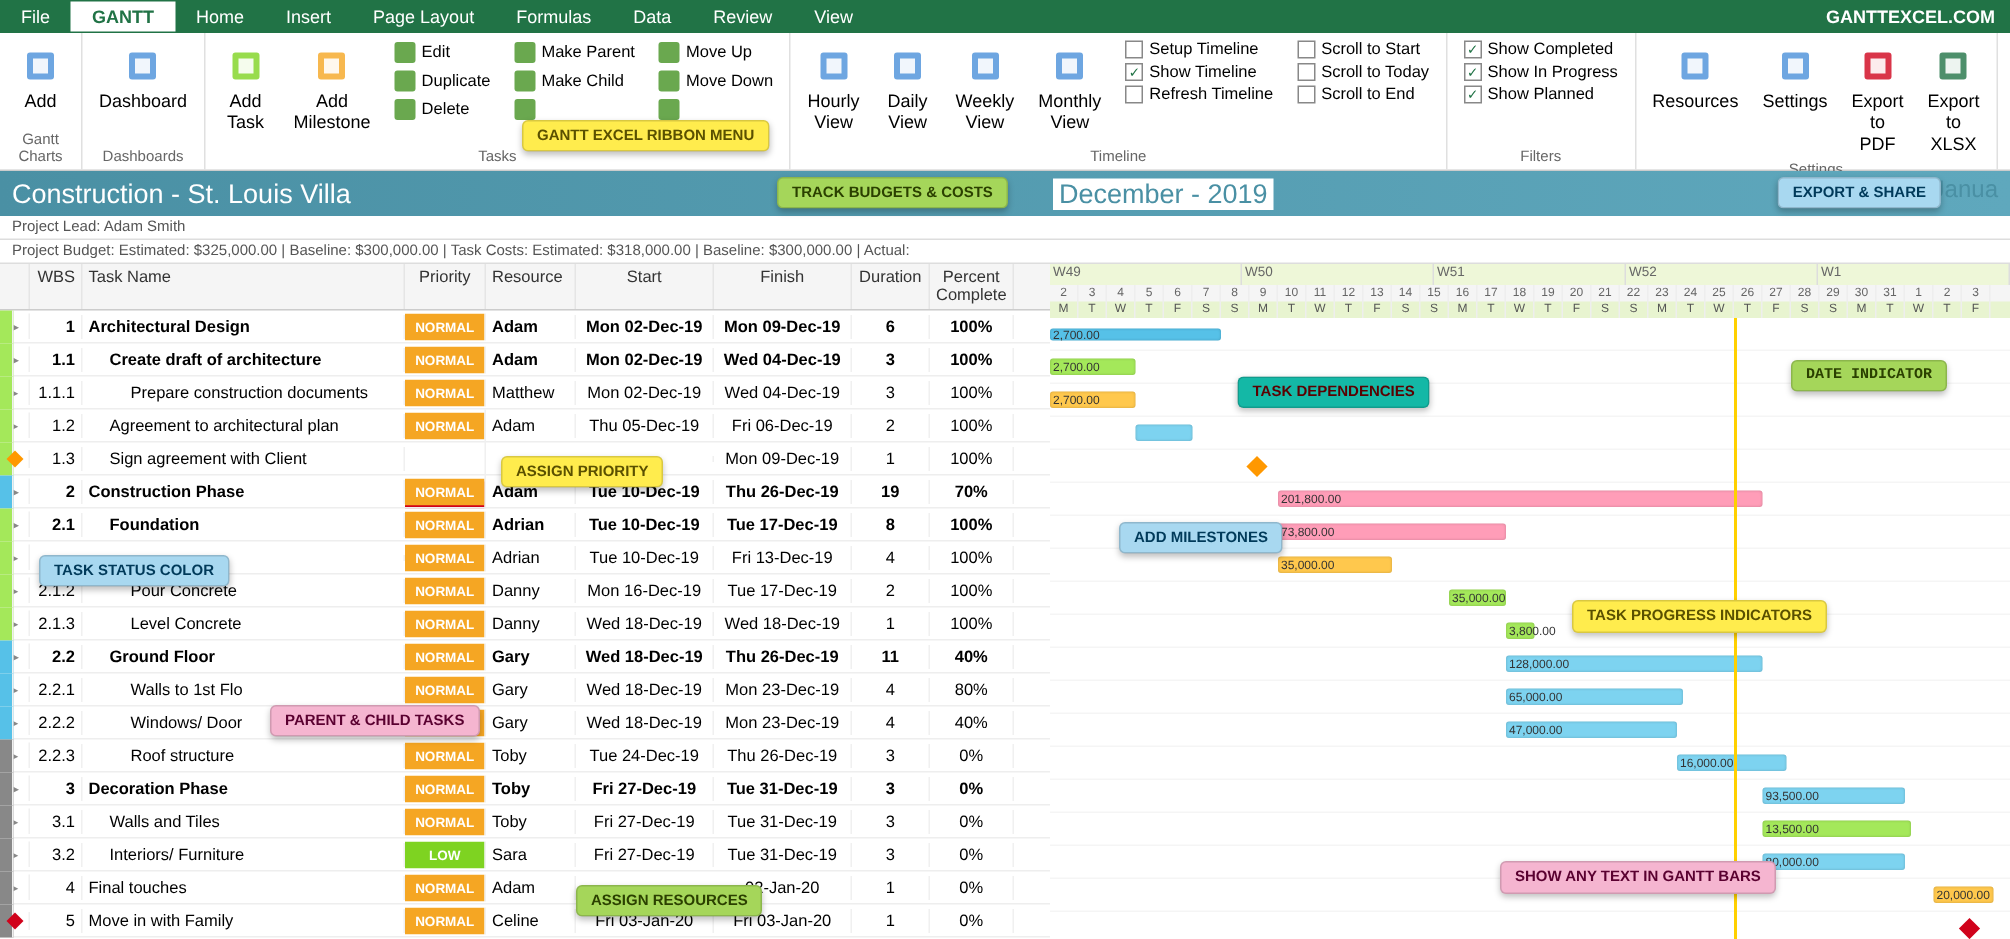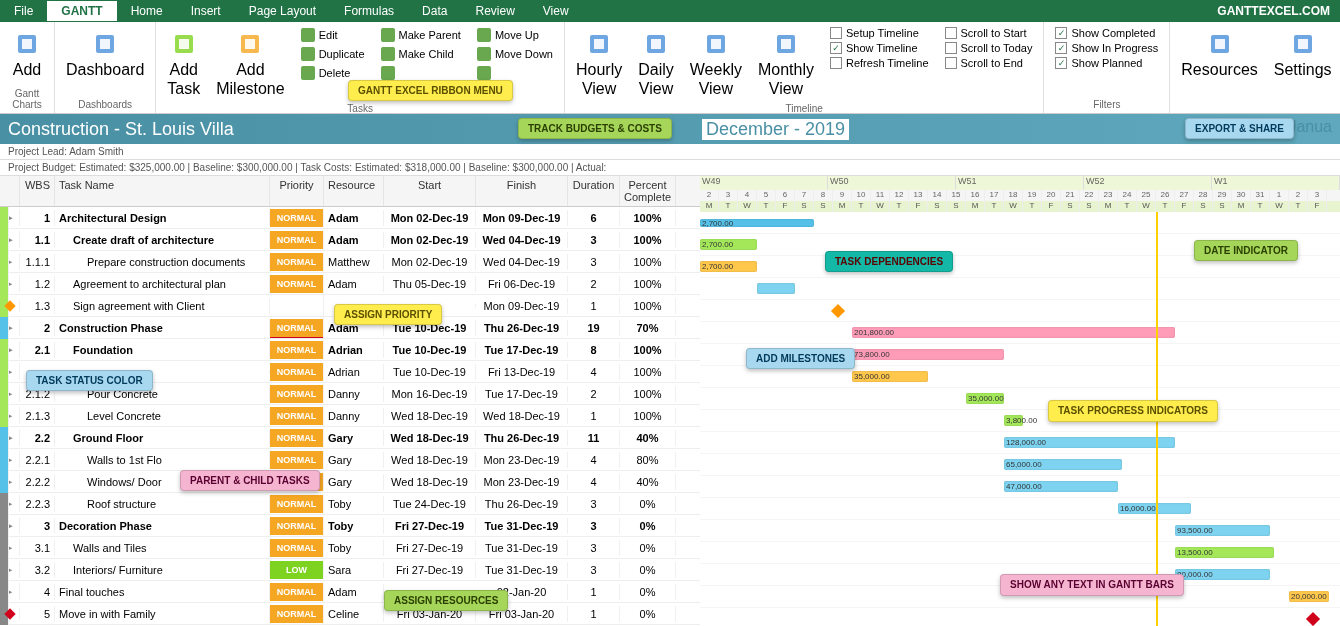--- a/index.html
+++ b/index.html
@@ -5,21 +5,21 @@
 * { margin: 0; padding: 0; box-sizing: border-box; font-family: 'Segoe UI', Tahoma, sans-serif; }
 body { width: 1340px; height: 626px; overflow: hidden; background: #fff; font-size: 11px; }
 .menubar { background: #217346; height: 22px; display: flex; align-items: center; color: #fff; }
 .menubar-item { padding: 3px 14px; cursor: pointer; font-size: 12px; }
 .menubar-item.active { background: #fff; color: #217346; font-weight: bold; }
 .brand { margin-left: auto; margin-right: 10px; color: #fff; font-weight: bold; font-size: 12px; }
 .ribbon { display: flex; background: #fff; border-bottom: 1px solid #ccc; height: 92px; }
 .ribbon-group { border-right: 1px solid #e0e0e0; display: flex; flex-direction: column; padding: 2px 5px; justify-content: space-between; }
 .ribbon-label { text-align: center; font-size: 10px; color: #666; padding: 1px 0; }
 .ribbon-buttons { display: flex; gap: 4px; flex: 1; align-items: flex-start; }
-.ribbon-bigbtn { display: flex; flex-direction: column; align-items: center; padding: 4px 6px; cursor: pointer; text-align: center; font-size: 16px; line-height: 1.2; }
+.ribbon-bigbtn { display: flex; flex-direction: column; align-items: center; padding: 4px 6px; cursor: pointer; text-align: center; font-size: 12px; line-height: 1.2; }
 .ribbon-bigbtn .icon { width: 32px; height: 32px; display: flex; align-items: center; justify-content: center; font-size: 20px; }
 .ribbon-list { display: flex; flex-direction: column; gap: 1px; padding: 2px; }
 .ribbon-smallbtn { display: flex; align-items: center; gap: 4px; padding: 2px 4px; cursor: pointer; font-size: 11px; white-space: nowrap; }
 .ribbon-check { display: flex; align-items: center; gap: 4px; padding: 1px 4px; font-size: 11px; white-space: nowrap; }
 .checkbox { width: 12px; height: 12px; border: 1px solid #888; display: inline-flex; align-items: center; justify-content: center; font-size: 9px; color: #217346; }
 .ribbon-callout { position: absolute; top: 78px; left: 350px; background: #ffeb00; border: 1px solid #c0b000; padding: 3px 8px; font-size: 10px; font-weight: bold; border-radius: 3px; box-shadow: 0 1px 3px rgba(0,0,0,0.2); }
 .title-row { display: flex; align-items: center; height: 30px; background: linear-gradient(to right, #4a90a4, #5fa8bd); position: relative; }
 .project-title { color: #fff; font-size: 18px; font-weight: 300; padding-left: 8px; }
 .month-title { position: absolute; left: 702px; color: #4a90a4; font-size: 18px; font-weight: 300; background: #fff; padding: 0 4px; }
 .meta-bar { font-size: 10px; color: #555; padding: 2px 8px; border-bottom: 1px solid #ddd; }
@@ -801,16 +801,16 @@
         </div>
       </div>
   </div>
 </div>
 
 <div class="callout c-red" style="top:251px; left:825px;">TASK DEPENDENCIES</div>
 <div class="callout c-yellow" style="top:304px; left:334px;">ASSIGN PRIORITY</div>
 <div class="callout c-blue" style="top:348px; left:746px;">ADD MILESTONES</div>
 <div class="callout c-blue" style="top:370px; left:26px;">TASK STATUS COLOR</div>
 <div class="callout c-yellow" style="top:400px; left:1048px; text-align:center; line-height:1.2;">TASK PROGRESS INDICATORS</div>
-<div class="callout c-green" style="top:240px; left:1194px;">DATE INDICATOR</div>
+<div class="callout c-green" style="top:240px; left:1194px;font-family:Liberation Mono, monospace;">DATE INDICATOR</div>
 <div class="callout c-pink" style="top:470px; left:180px;">PARENT &amp; CHILD TASKS</div>
 <div class="callout c-green" style="top:590px; left:384px;">ASSIGN RESOURCES</div>
 <div class="callout c-pink" style="top:574px; left:1000px; text-align:center; line-height:1.2;">SHOW ANY TEXT IN GANTT BARS</div>
 
 </body></html>

